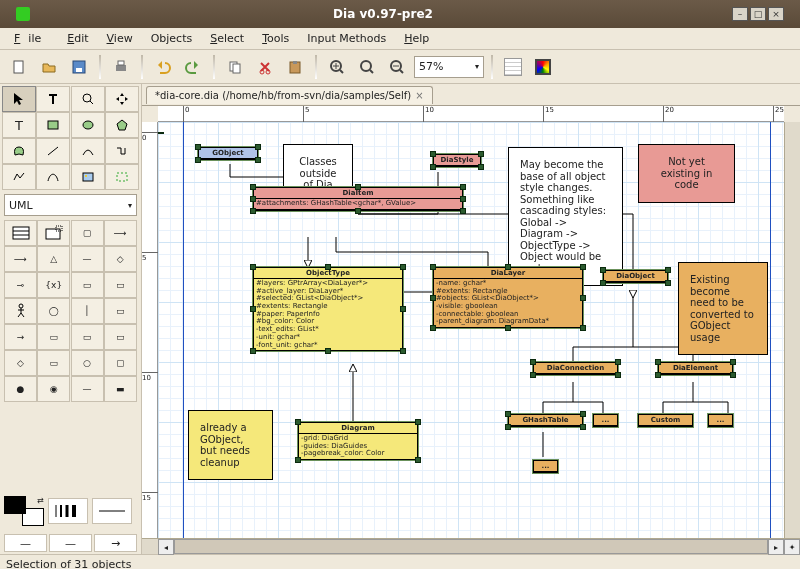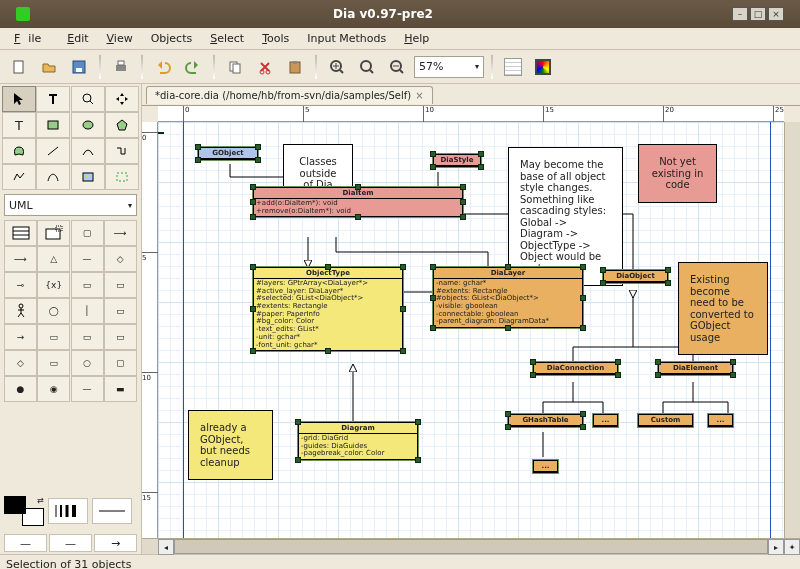--- a/index.html
+++ b/index.html
@@ -426,22 +426,21 @@
           <div class="h tl"></div>
             <div class="h tr"></div>
             <div class="h bl"></div>
             <div class="h br"></div>
         </div>
         <div class="note-box" style="left:125px;top:22px;width:70px;text-align:center">Classes outside
 of Dia</div>
 
         <div class="uml-box" style="left:95px;top:65px;width:210px;background:#e89a95">
           <div class="hdr">DiaItem</div>
-          <div class="body">+add(o:DiaItem*): void
-+remove(o:DiaItem*): void</div>
+          <div class="body" style="border-bottom:1px solid #000">#attachments: GHashTable&lt;gchar*, GValue&gt;</div>
           <div class="h tl"></div>
             <div class="h tr"></div>
             <div class="h bl"></div>
             <div class="h br"></div>
             <div class="h tm"></div>
             <div class="h bm"></div>
             <div class="h ml"></div>
             <div class="h mr"></div>
         </div>
 
@@ -453,21 +452,21 @@
             <div class="h br"></div>
         </div>
         <div class="note-box" style="left:350px;top:25px;width:115px">May become the base of
 all object style changes.
 Something like cascading
 styles: Global
         -&gt; Diagram
         -&gt; ObjectType
         -&gt; Object
 would be cool.</div>
-        <div class="note-box" style="left:480px;top:22px;width:79px;background:#e89a95;text-align:center">Not yet existing
+        <div class="note-box" style="left:480px;top:22px;width:97px;background:#e89a95;text-align:center">Not yet existing
 in code</div>
 
         <div class="uml-box" style="left:95px;top:145px;width:150px;background:#f5e87a">
           <div class="hdr">ObjectType</div>
           <div class="body">#layers: GPtrArray&lt;DiaLayer*&gt;
 #active_layer: DiaLayer*
 #selected: GList&lt;DiaObject*&gt;
 #extents: Rectangle
 #paper: PaperInfo
 #bg_color: Color

